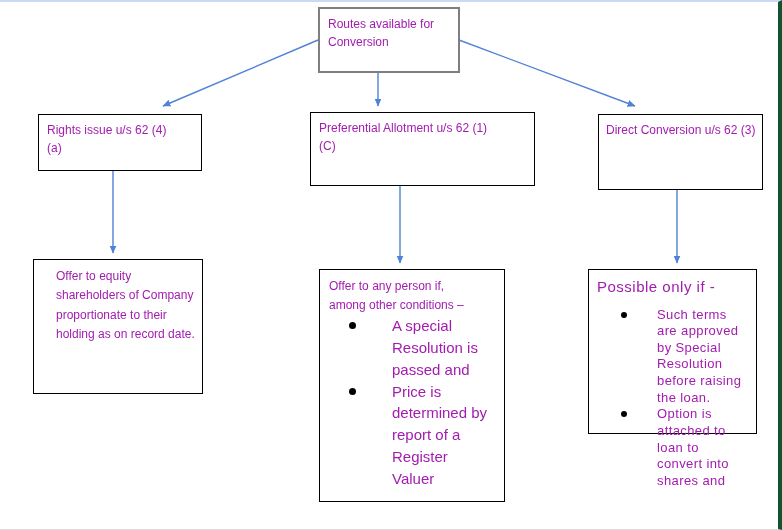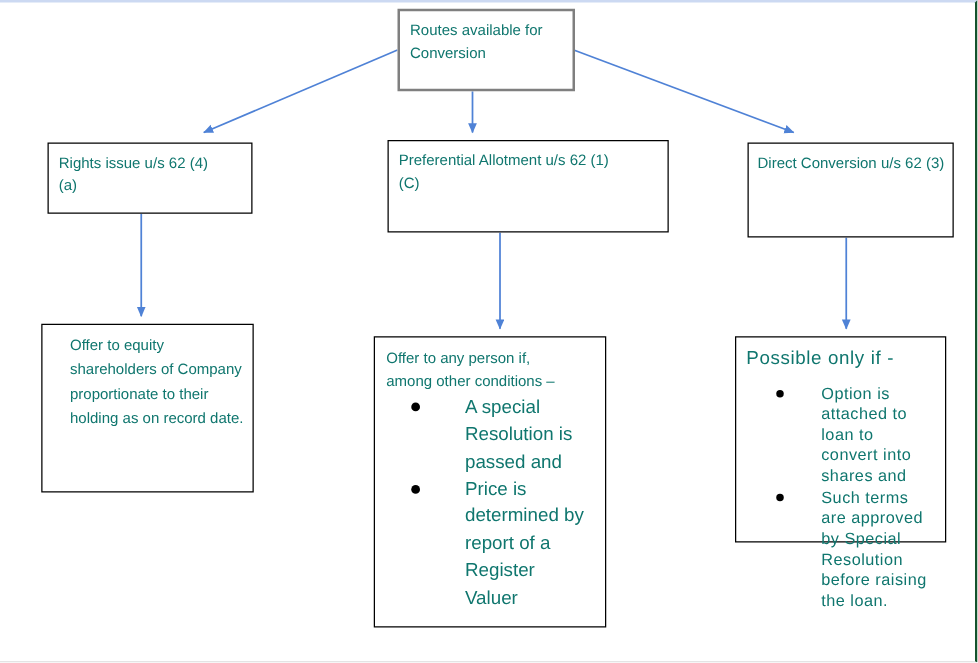--- a/index.html
+++ b/index.html
@@ -3,24 +3,24 @@
 <meta charset="utf-8">
 <style>
   :root{
     --arrow-color:#4f82d6;
     --box-border:#000000;
     --root-border:#7f7f7f;
   }
   html,body{margin:0;padding:0;background:#ffffff;}
   .canvas{
     position:relative;width:782px;height:530px;background:#ffffff;
-    font-family:"Liberation Sans",sans-serif;color:#0f766e;
+    font-family:"Liberation Sans",sans-serif;color:#a21caf;
     overflow:hidden;box-sizing:border-box;
     border-top:2px solid #ccd9f2;
-    border-right:2px solid #14532d;
+    border-right:4px solid #14532d;
     border-bottom:1px solid #dcdcdc;
   }
   .arrows{position:absolute;left:0;top:0;pointer-events:none;}
   .arrows line{stroke:var(--arrow-color);stroke-width:1.4;}
   #ah path{fill:var(--arrow-color);}
   .box{
     position:absolute;background:#ffffff;border:1.6px solid var(--box-border);
     box-sizing:border-box;font-size:12px;line-height:1.5;
   }
   .box .txt{display:block;}
@@ -30,21 +30,21 @@
   
   .branch-rights{left:38px;top:112px;width:164px;height:57px;padding:6px 8px;}
   .branch-rights .txt{width:128px;}
   .branch-pref{left:310px;top:110px;width:225px;height:74px;padding:6px 8px;}
   .branch-pref .txt{width:180px;}
   .branch-direct{left:598px;top:112px;width:165px;height:76px;padding:6px 7px;}
   .branch-direct .txt{width:150px;}
   
   .detail-rights{left:33px;top:257px;width:170px;height:135px;padding:7px 10px;line-height:1.62;}
   .detail-rights .txt{width:140px;margin-left:12px;}
-  .detail-pref{left:299px;top:267px;width:186px;height:233px;padding:7px 9px;}
+  .detail-pref{left:319px;top:267px;width:186px;height:233px;padding:7px 9px;}
   .detail-pref .intro{display:block;width:152px;line-height:1.6;}
   .detail-direct{left:588px;top:267px;width:169px;height:165px;padding:6px 8px;overflow:visible;}
   .detail-direct .intro{display:block;font-size:15px;letter-spacing:.5px;line-height:1.5;}
   
   .blist{}
   .detail-direct .blist{margin-top:8px;}
   .brow{display:flex;align-items:flex-start;}
   .dot{flex:0 0 auto;width:7px;height:7px;border-radius:50%;background:#000;margin:7px 0 0 0;}
   .detail-pref .brow{padding-left:20px;}
   .detail-pref .dot{margin-right:36px;}
@@ -104,22 +104,22 @@
         <span class="btxt">Price is determined by report of a Register Valuer</span>
       </div>
     </div>
   </div>
 
   <div class="box detail-direct">
     <span class="intro">Possible only if -</span>
     <div class="blist">
       <div class="brow">
         <span class="dot"></span>
-        <span class="btxt">Option is attached to loan to convert into shares and</span>
+        <span class="btxt">Such terms are approved by Special Resolution before raising the loan.</span>
       </div>
       <div class="brow">
         <span class="dot"></span>
-        <span class="btxt">Such terms are approved by Special Resolution before raising the loan.</span>
+        <span class="btxt">Option is attached to loan to convert into shares and</span>
       </div>
     </div>
   </div>
 
 </div>
 
 </body></html>

